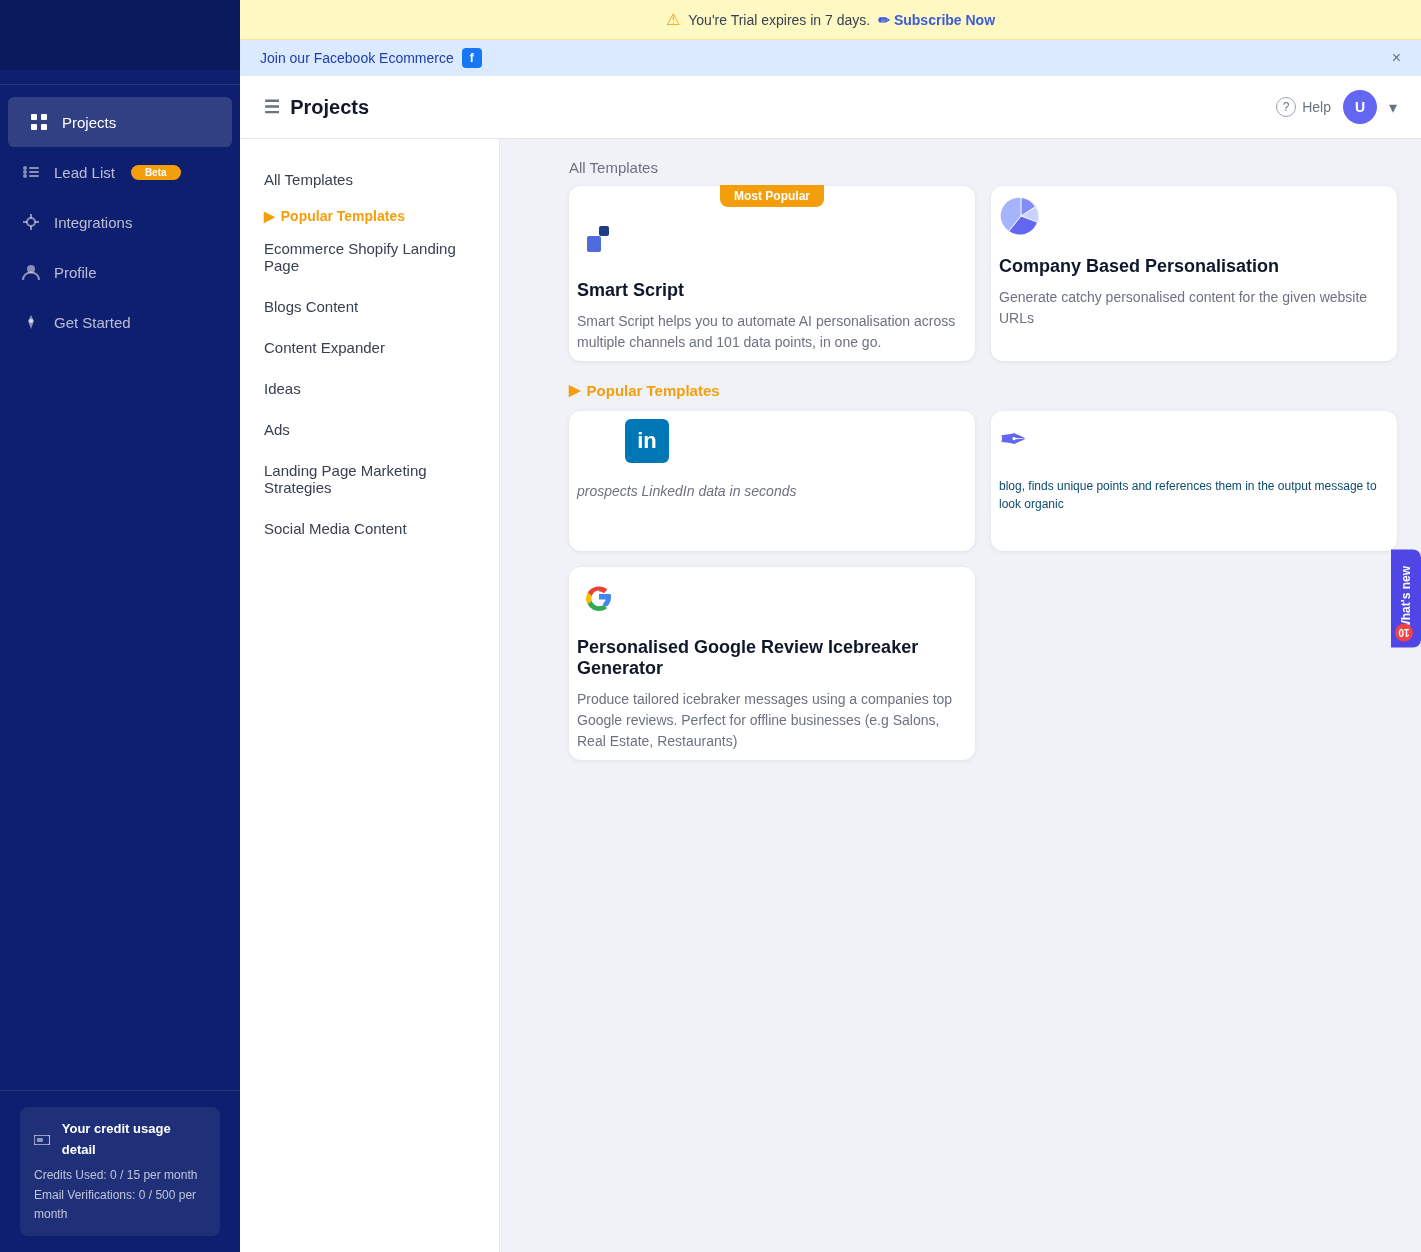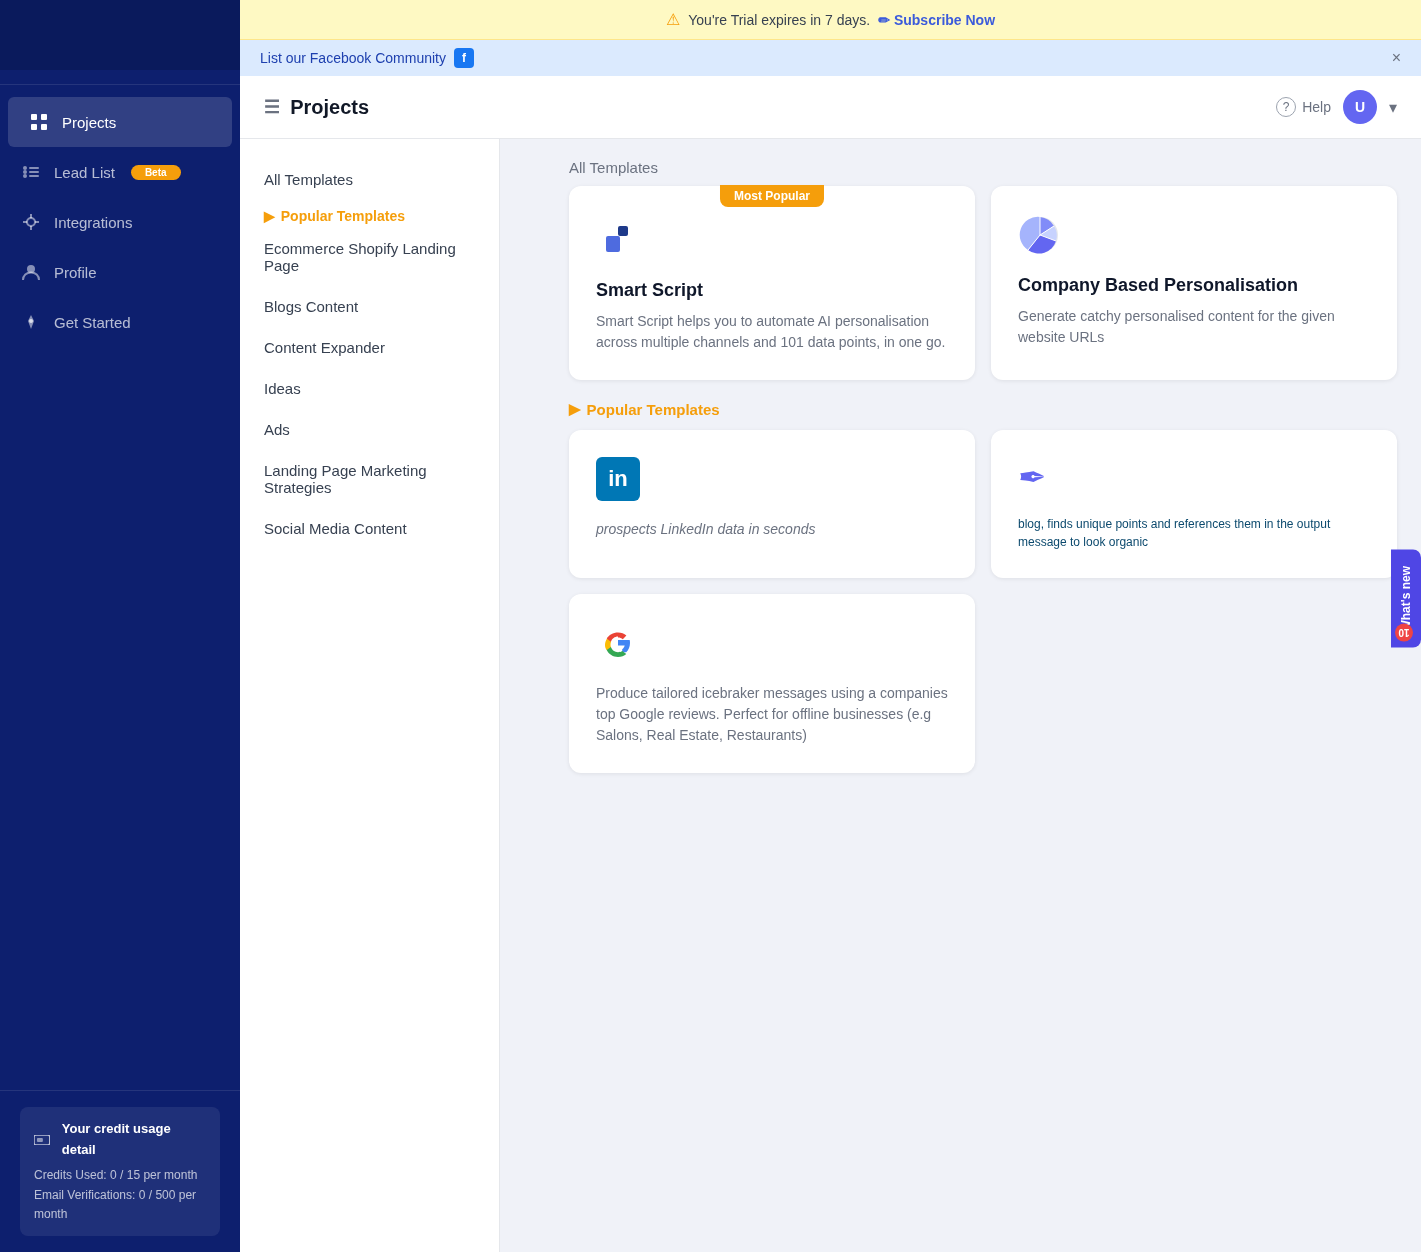--- a/index.html
+++ b/index.html
@@ -141,21 +141,21 @@
     .cards-grid {
       display: grid;
       grid-template-columns: 1fr 1fr;
       gap: 16px;
       margin-bottom: 20px;
     }
 
     .card {
       background: white;
       border-radius: 12px;
-      padding: 27px;
+      padding: 8px;
       box-shadow: 0 1px 4px rgba(0,0,0,0.08);
       cursor: pointer;
       position: relative;
     }
 
     .card-icon { width: 48px; height: 48px; margin-bottom: 14px; }
     .card-title { font-size: 18px; font-weight: 700; color: #0f172a; margin-bottom: 10px; }
     .card-desc { font-size: 14px; color: #6b7280; line-height: 1.5; }
 
     .most-popular-badge {
@@ -167,21 +167,21 @@
       padding: 4px 14px;
       border-radius: 0 0 8px 8px;
     }
 
     
     .linkedin-icon {
       width: 44px; height: 44px;
       background: #0077b5;
       border-radius: 6px;
       display: flex; align-items: center; justify-content: center;
-      color: white; font-size: 22px; font-weight: 900;
+      color: white; font-size: 22px; font-weight: 900; margin-left: 48px;
     }
     .whats-new-wrapper {
       position: fixed;
       right: 0;
       top: 550px;
       z-index: 100;
     }
     .whats-new-btn {
       background: #4f46e5;
       color: white;
@@ -304,21 +304,21 @@
   <div class="trial-banner">
     <span class="trial-icon">⚠</span>
     <span>You're Trial expires in 7 days.</span>
     <a class="subscribe-link">
       <span>✏</span>
       <span>Subscribe Now</span>
     </a>
   </div>
 
   <div class="facebook-banner">
-    <span>List our Facebook Community</span>
+    <span>Join our Facebook Ecommerce</span>
     <div class="fb-icon">f</div>
     <span class="close-btn">×</span>
   </div>
 
   <div class="projects-header">
     <div class="projects-title">
       <span style="cursor:pointer;color:#6b7280;font-size:18px;">☰</span>
       <span>Projects</span>
     </div>
     <div class="header-right">
@@ -432,20 +432,21 @@
           <div class="card-icon">
             <svg width="44" height="44" viewBox="0 0 44 44" fill="none">
               <circle cx="22" cy="22" r="20" fill="white"></circle>
 
               <path d="M34 22c0-1.1-.1-2-.3-2.9H22v5.5h6.7c-.3 1.5-1.2 2.8-2.5 3.6v3h4c2.3-2.1 3.8-5.2 3.8-9.2z" fill="#4285F4"></path>
               <path d="M22 36c3.4 0 6.2-1.1 8.3-3l-4-3c-1.1.8-2.5 1.2-4.3 1.2-3.3 0-6.1-2.2-7.1-5.2H10.7v3.1C12.8 33.5 17.1 36 22 36z" fill="#34A853"></path>
               <path d="M14.9 26c-.3-.8-.4-1.6-.4-2.4s.1-1.6.4-2.4v-3.1H10.7C9.6 20.2 9 22 9 24s.6 3.8 1.7 5.1l4.2-3.1z" fill="#FBBC05"></path>
               <path d="M22 16.4c1.9 0 3.5.6 4.8 1.8l3.6-3.6C28.2 12.6 25.4 11.4 22 11.4c-4.9 0-9.2 2.5-11.3 6.2l4.2 3.1c1-3.2 3.8-5.3 7.1-5.3z" fill="#EA4335"></path>
             </svg>
           </div>
+          <div class="card-title">Personalised Google Review Icebreaker Generator</div>
           <div class="card-desc">Produce tailored icebraker messages using a companies top Google reviews. Perfect for offline businesses (e.g Salons, Real Estate, Restaurants)</div>
         </div>
 
         <div></div>
       </div>
 
     </div>
   </div>
 </div>
 

